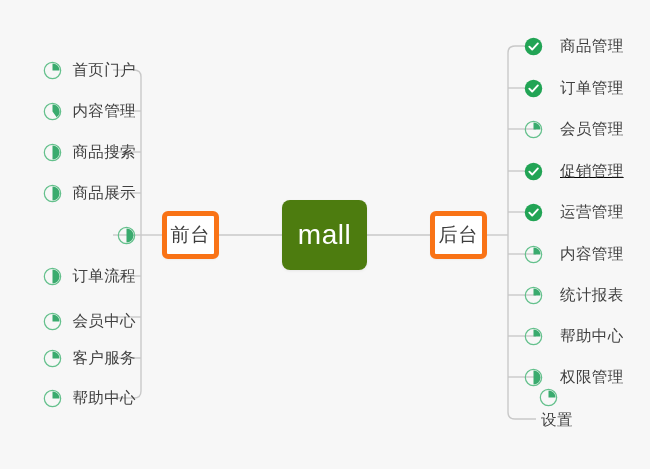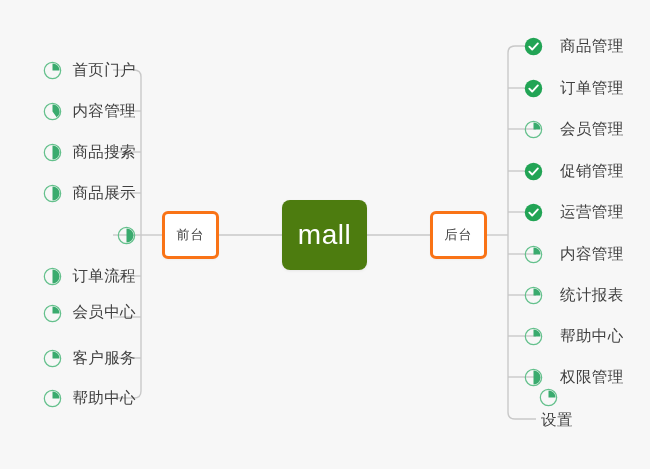--- a/index.html
+++ b/index.html
@@ -38,24 +38,24 @@
   }
 
   
   .center-node {
     position: absolute;
     display: flex;
     align-items: center;
     justify-content: center;
     box-sizing: border-box;
     background: #ffffff;
-    border: 3px solid #f97316;
+    border: 5px solid #f97316;
     border-radius: 6px;
     color: #3d3d3d;
-    font-size: 13px;
+    font-size: 19px;
     letter-spacing: 1px;
     box-shadow: 0 1px 2px rgba(0,0,0,0.04);
   }
   #node-front { left: 162px; top: 211px; width: 57px; height: 48px; }
   #node-back  { left: 430px; top: 211px; width: 57px; height: 48px; }
 
   #node-root {
     position: absolute;
     left: 282px;
     top: 200px;
@@ -178,21 +178,21 @@
           <path d="M 10 10 L 10 2.5999999999999996 A 7.4 7.4 0 0 1 10.000000000000002 17.4 Z" fill="#3aab6e"></path>
         </svg>
       </div>
       <div class="leaf left" style="top: 263px;">
         <svg class="leaf-icon" viewBox="0 0 20 20">
           <circle cx="10" cy="10" r="8.6" fill="none" stroke="#64c08c" stroke-width="1.3"></circle>
           <path d="M 10 10 L 10 2.5999999999999996 A 7.4 7.4 0 0 1 10.000000000000002 17.4 Z" fill="#3aab6e"></path>
         </svg>
         <span class="leaf-label">订单流程</span>
       </div>
-      <div class="leaf left" style="top: 300px; font-family: Liberation Mono, monospace;">
+      <div class="leaf left" style="top: 308px;">
         <svg class="leaf-icon" viewBox="0 0 20 20">
           <circle cx="10" cy="10" r="8.6" fill="none" stroke="#64c08c" stroke-width="1.3"></circle>
           <path d="M 10 10 L 10 2.5999999999999996 A 7.4 7.4 0 0 1 17.4 10 Z" fill="#3aab6e"></path>
         </svg>
         <span class="leaf-label">会员中心</span>
       </div>
       <div class="leaf left" style="top: 345px;">
         <svg class="leaf-icon" viewBox="0 0 20 20">
           <circle cx="10" cy="10" r="8.6" fill="none" stroke="#64c08c" stroke-width="1.3"></circle>
           <path d="M 10 10 L 10 2.5999999999999996 A 7.4 7.4 0 0 1 17.4 10 Z" fill="#3aab6e"></path>
@@ -220,21 +220,21 @@
         </svg>
         <span class="leaf-label">订单管理</span>
       </div>
       <div class="leaf right" style="top: 116px;">
         <svg class="leaf-icon" viewBox="0 0 20 20">
           <circle cx="10" cy="10" r="8.6" fill="none" stroke="#64c08c" stroke-width="1.3"></circle>
           <path d="M 10 10 L 10 2.5999999999999996 A 7.4 7.4 0 0 1 17.4 10 Z" fill="#3aab6e"></path>
         </svg>
         <span class="leaf-label">会员管理</span>
       </div>
-      <div class="leaf right" style="top: 158px;">
+      <div class="leaf right" style="top: 158px; text-decoration: underline;">
         <svg class="leaf-icon" viewBox="0 0 20 20">
           <circle cx="10" cy="10" r="9.2" fill="#22a455"></circle>
           <path d="M5.6 10.2 L8.6 13.2 L14.6 6.8" fill="none" stroke="#ffffff" stroke-width="2" stroke-linecap="round" stroke-linejoin="round"></path>
         </svg>
         <span class="leaf-label">促销管理</span>
       </div>
       <div class="leaf right" style="top: 199px;">
         <svg class="leaf-icon" viewBox="0 0 20 20">
           <circle cx="10" cy="10" r="9.2" fill="#22a455"></circle>
           <path d="M5.6 10.2 L8.6 13.2 L14.6 6.8" fill="none" stroke="#ffffff" stroke-width="2" stroke-linecap="round" stroke-linejoin="round"></path>

